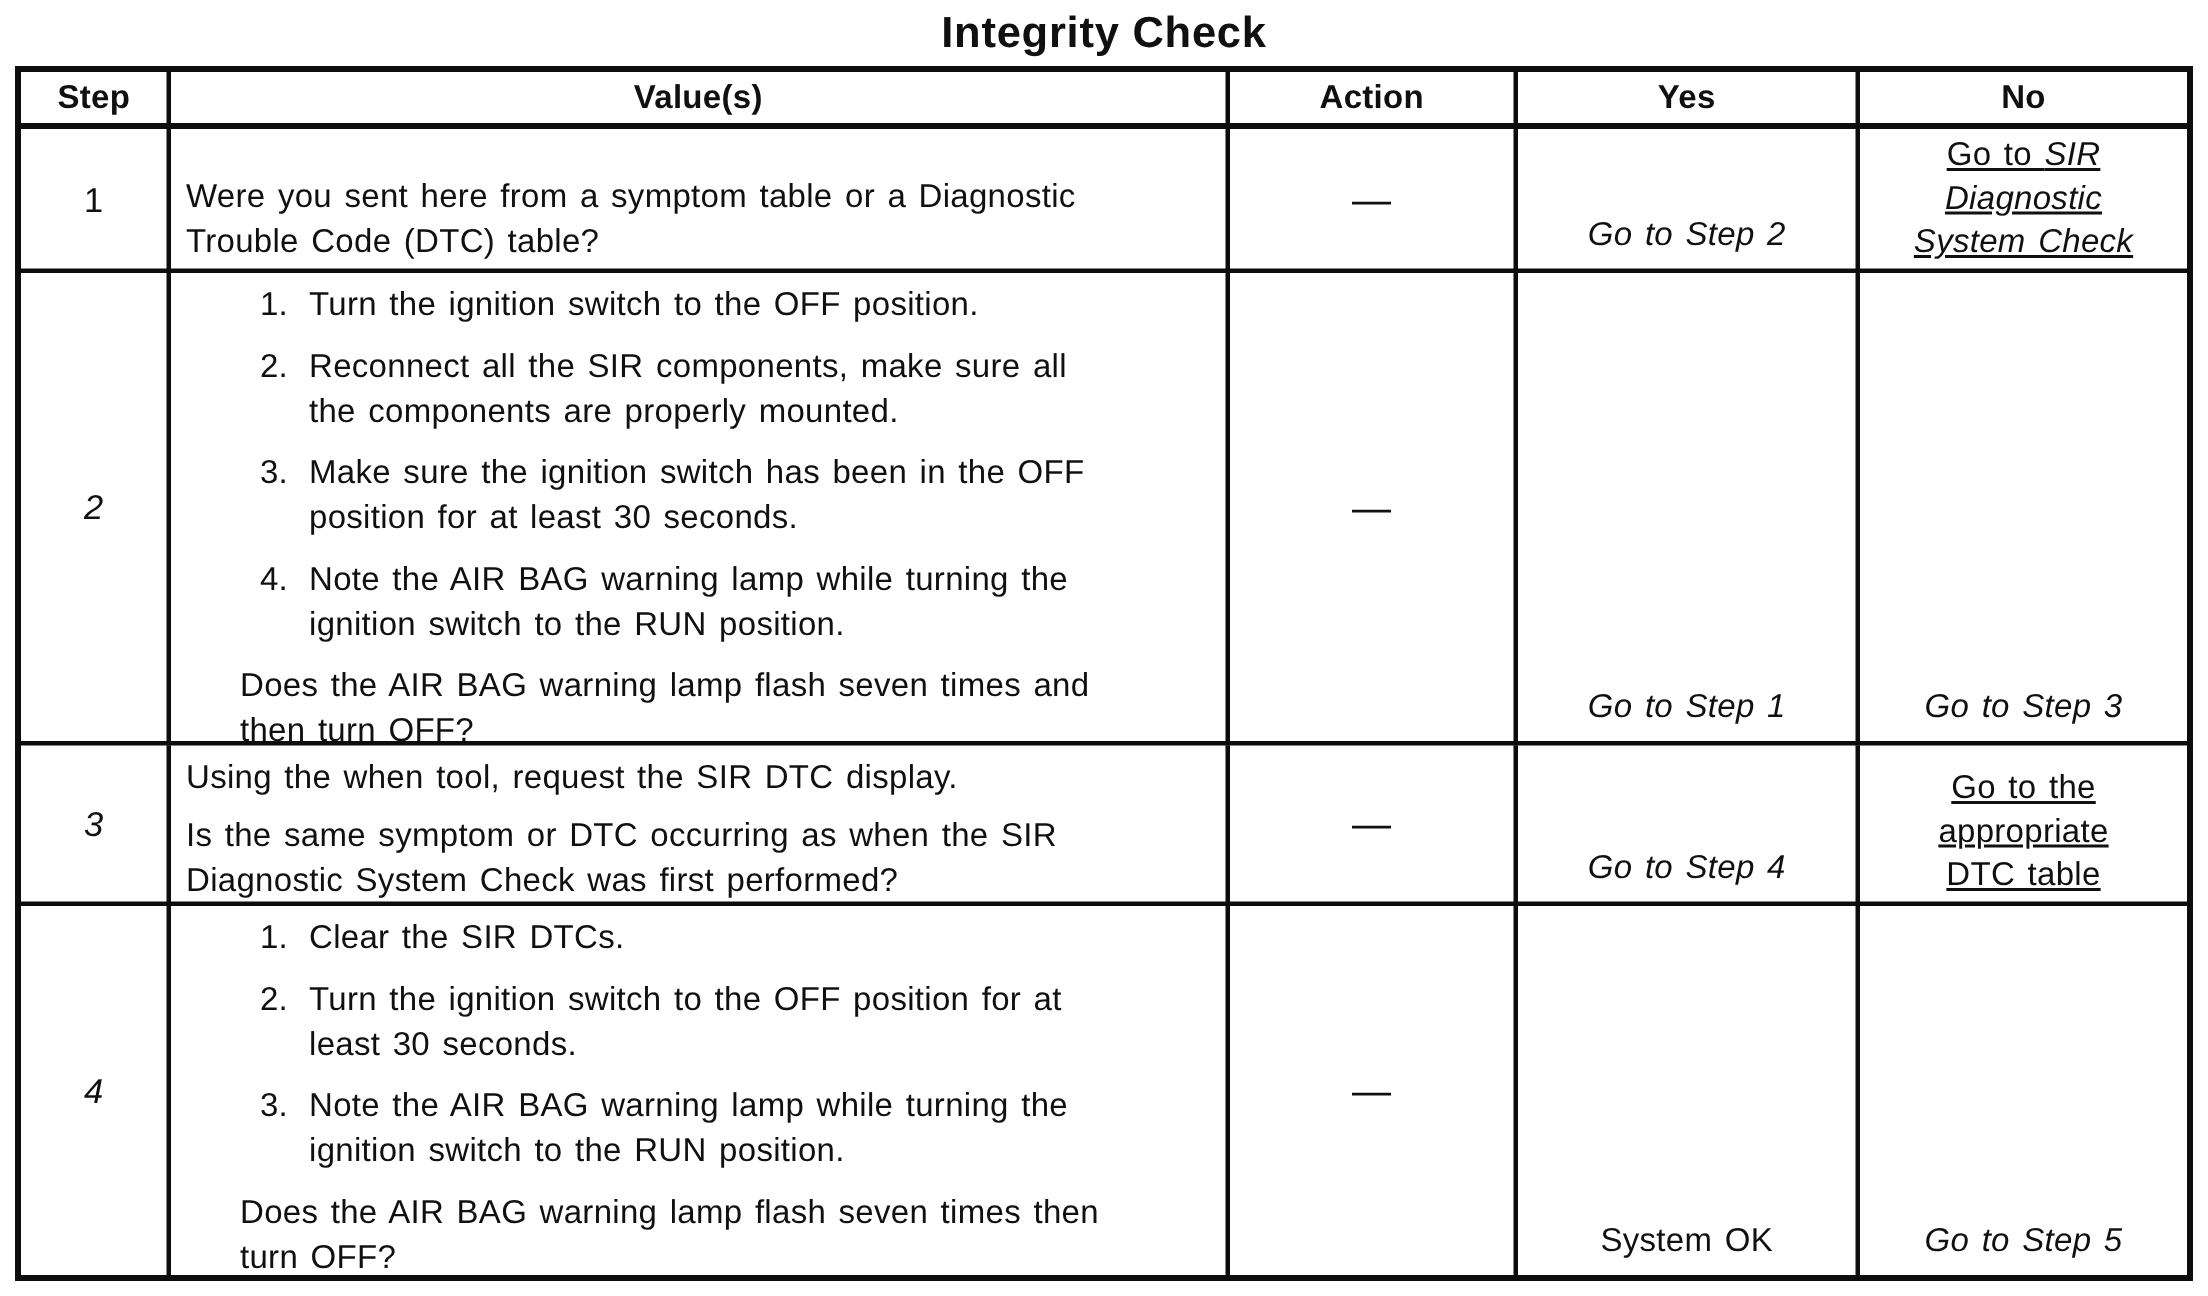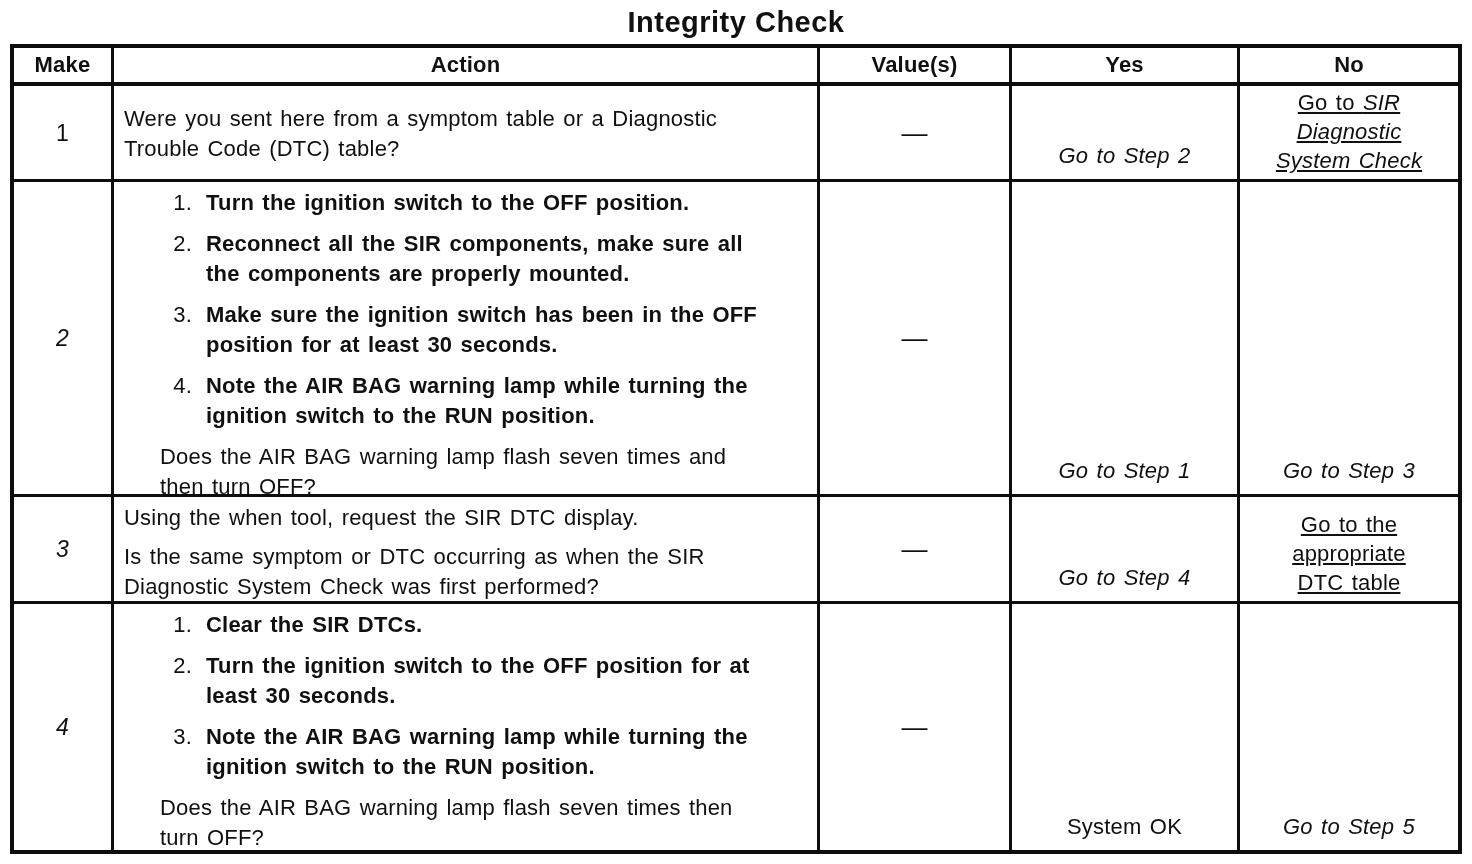--- a/index.html
+++ b/index.html
@@ -39,45 +39,45 @@
   .hdr {
     font-weight: bold;
     align-items: center; justify-content: center;
     border-bottom-width: 4px;
     font-size: 22px; line-height: 24px;
   }
   .step { align-items: center; justify-content: center; font-size: 23px; }
   .it { font-style: italic; }
   .pre { white-space: pre-line; }
   .action { padding: 6px 10px 3px 10px; }
-  .action.center-v { justify-content: center; }
+  .action.center-v { justify-content: flex-end; }
   .para { white-space: pre-line; margin-bottom: 9px; }
   .para:last-child { margin-bottom: 0; }
   .list-item { display: flex; margin-bottom: 11px; padding-left: 40px; }
   .list-item .num { width: 28px; flex: none; text-align: right; margin-right: 14px; }
-  .list-text { white-space: pre-line; font-weight: bold; }
+  .list-text { white-space: pre-line; }
   .question { white-space: pre-line; margin-top: auto; padding-bottom: 2px; margin-left: 36px; }
   .value { align-items: center; justify-content: center; font-size: 26px; }
   .ans {
     align-items: center; justify-content: flex-end;
     text-align: center; padding: 4px 6px 8px 6px;
   }
   .ans.center-v { justify-content: flex-end; padding-bottom: 4px; text-decoration: underline; }
   .no-block { white-space: pre-line; text-align: center; line-height: 29px; }
 </style>
 </head>
 <body>
 
 <div class="title">Integrity Check</div>
 
 <div class="tbl">
 
-  <div class="c hdr">Make</div>
+  <div class="c hdr">Step</div>
+  <div class="c hdr">Value(s)</div>
   <div class="c hdr">Action</div>
-  <div class="c hdr">Value(s)</div>
   <div class="c hdr">Yes</div>
   <div class="c hdr last-col">No</div>
 
   <div class="c step">1</div>
   <div class="c action center-v">
     <div class="para">Were you sent here from a symptom table or a Diagnostic
 Trouble Code (DTC) table?</div>
   </div>
   <div class="c value">—</div>
   <div class="c ans">

